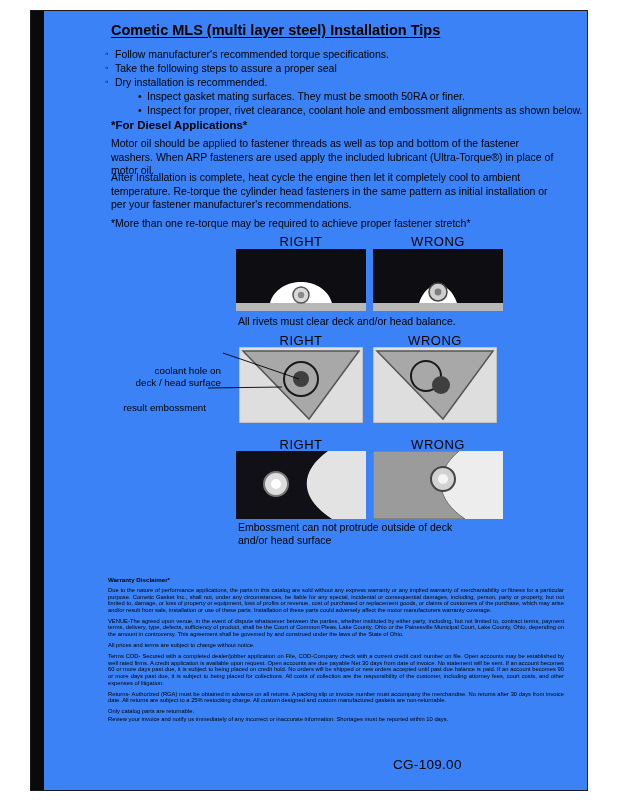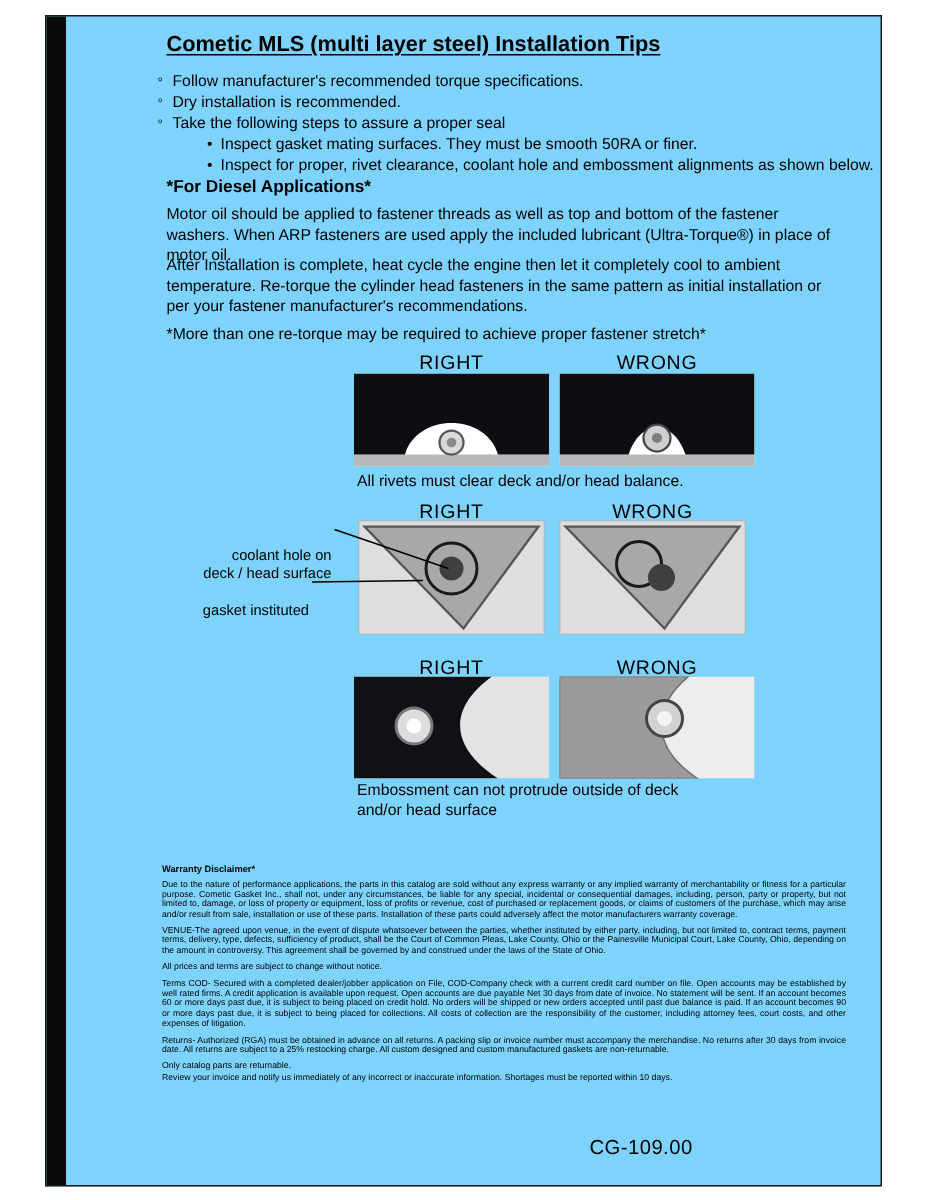--- a/index.html
+++ b/index.html
@@ -1,21 +1,21 @@
 <!DOCTYPE html>
 <html><head>
 <meta charset="utf-8">
 <style>
   * { margin:0; padding:0; box-sizing:border-box; }
   html,body { width:618px; height:800px; background:#ffffff; overflow:hidden;
               font-family:"Liberation Sans", sans-serif; color:#000; }
   body { position:relative; }
 
   .sheet { position:absolute; left:30px; top:10px; width:558px; height:781px;
-           border:1px solid #1a1a1a; background:#7dd3fc; }
+           border:1px solid #1a1a1a; background:#3b82f6; }
   .spine { position:absolute; left:0; top:0; width:13px; height:100%; background:#0a0a0a; }
 
   .title { position:absolute; left:80px; top:11px; font-size:14.5px; font-weight:bold;
            text-decoration:underline; text-underline-offset:2px; white-space:nowrap; }
 
   .tips { position:absolute; left:84px; top:36px; list-style:none;
           font-size:10.5px; line-height:14px; }
   .tips li { position:relative; white-space:nowrap; }
   .tips li::before { content:"◦"; position:absolute; left:-10px; top:0; font-size:10px; }
 
@@ -50,22 +50,22 @@
 </head>
 <body>
 
 <div class="sheet">
   <div class="spine"></div>
 
   <h1 class="title">Cometic MLS (multi layer steel) Installation Tips</h1>
 
   <ul class="tips">
     <li>Follow manufacturer's recommended torque specifications.</li>
+    <li>Take the following steps to assure a proper seal</li>
     <li>Dry installation is recommended.</li>
-    <li>Take the following steps to assure a proper seal</li>
   </ul>
   <ul class="subtips">
     <li>Inspect gasket mating surfaces.  They must be smooth 50RA or finer.</li>
     <li>Inspect for proper, rivet clearance, coolant hole and embossment alignments as shown below.</li>
   </ul>
 
   <h2 class="diesel-heading">*For Diesel Applications*</h2>
   <p class="para p1">Motor oil should be applied to fastener threads as well as top and bottom of the fastener washers. When ARP fasteners are used apply the included lubricant (Ultra-Torque®) in place of motor oil.</p>
   <p class="para p2">After Installation is complete, heat cycle the engine then let it completely cool to ambient temperature. Re-torque the cylinder head fasteners in the same pattern as initial installation or per your fastener manufacturer's recommendations.</p>
   <p class="note">*More than one re-torque may be required to achieve proper fastener stretch*</p>
@@ -110,21 +110,21 @@
       <path d="M4,4 H120 L70,72 Z" fill="#a8a8a8" stroke="#555" stroke-width="1.5"></path>
       <circle cx="53" cy="29" r="15" fill="none" stroke="#1a1a1a" stroke-width="2"></circle>
       <circle cx="68" cy="38" r="9" fill="#3f3f3f"></circle>
     </svg>
   </div>
 
   <div class="ann" style="left:70px; top:330px; width:120px;">
     <span>coolant hole on</span><br>
     <span>deck / head surface</span>
   </div>
-  <div class="ann" style="left:50px; top:367px; width:125px;">gasket instituted</div>
+  <div class="ann" style="left:50px; top:367px; width:125px;">result embossment</div>
 
   <svg class="overlay" style="left:170px; top:330px;" width="110" height="60" viewBox="0 0 110 60">
     <line x1="22" y1="12" x2="98" y2="38" stroke="#000" stroke-width="0.9"></line>
     <line x1="7" y1="47" x2="81" y2="46" stroke="#000" stroke-width="0.9"></line>
   </svg>
 
 
   <div class="rw-label w130" style="left:205px; top:426px;">RIGHT</div>
   <div class="rw-label w130" style="left:342px; top:426px;">WRONG</div>
 

